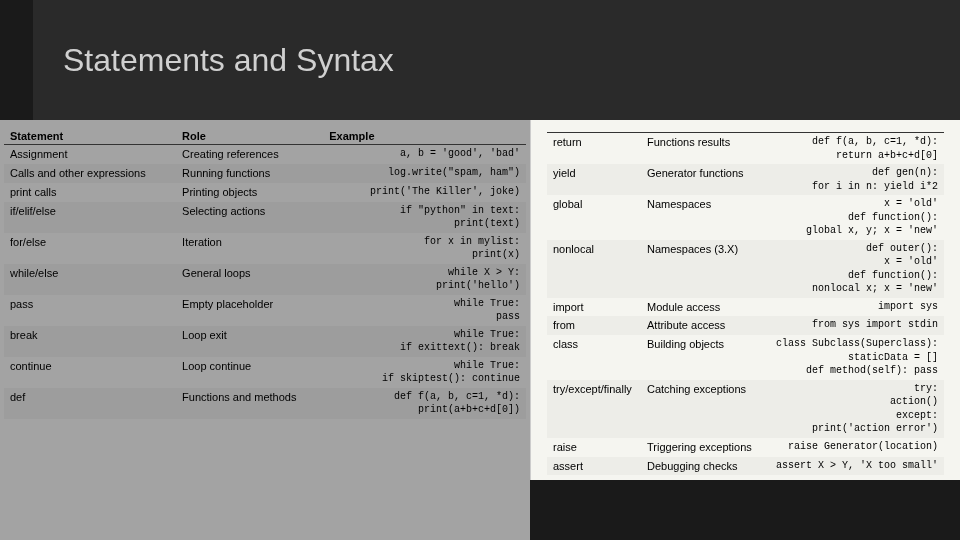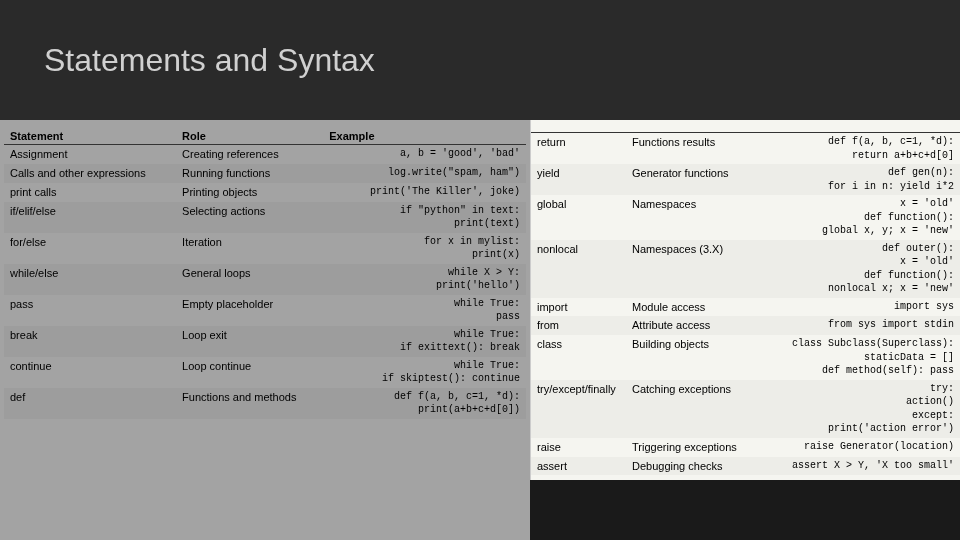--- a/index.html
+++ b/index.html
@@ -9,24 +9,25 @@
       width: 960px;
       height: 540px;
       overflow: hidden;
       display: flex;
       flex-direction: column;
     }
 
     .header {
       background: #2a2a2a;
       color: #e0e0e0;
-      padding: 20px 44px;
+      padding: 20px 30px;
       min-height: 120px;
       display: flex;
       align-items: center;
+      margin-left: 33px;
     }
 
     .header h1 {
       font-size: 32px;
       font-weight: normal;
       color: #d0d0d0;
     }
 
     .content {
       display: flex;
@@ -38,21 +39,21 @@
       background: #a3a3a3;
       width: 530px;
       overflow: hidden;
       padding: 8px 4px;
     }
 
     .right-panel {
       background: #f5f5f0;
       flex: 1;
       overflow: hidden;
-      padding: 8px 0;
+      padding: 8px 16px;
       border-left: 1px solid #ccc;
     }
 
     table {
       width: 100%;
       border-collapse: collapse;
       font-size: 11px;
     }
 
     table thead th {

